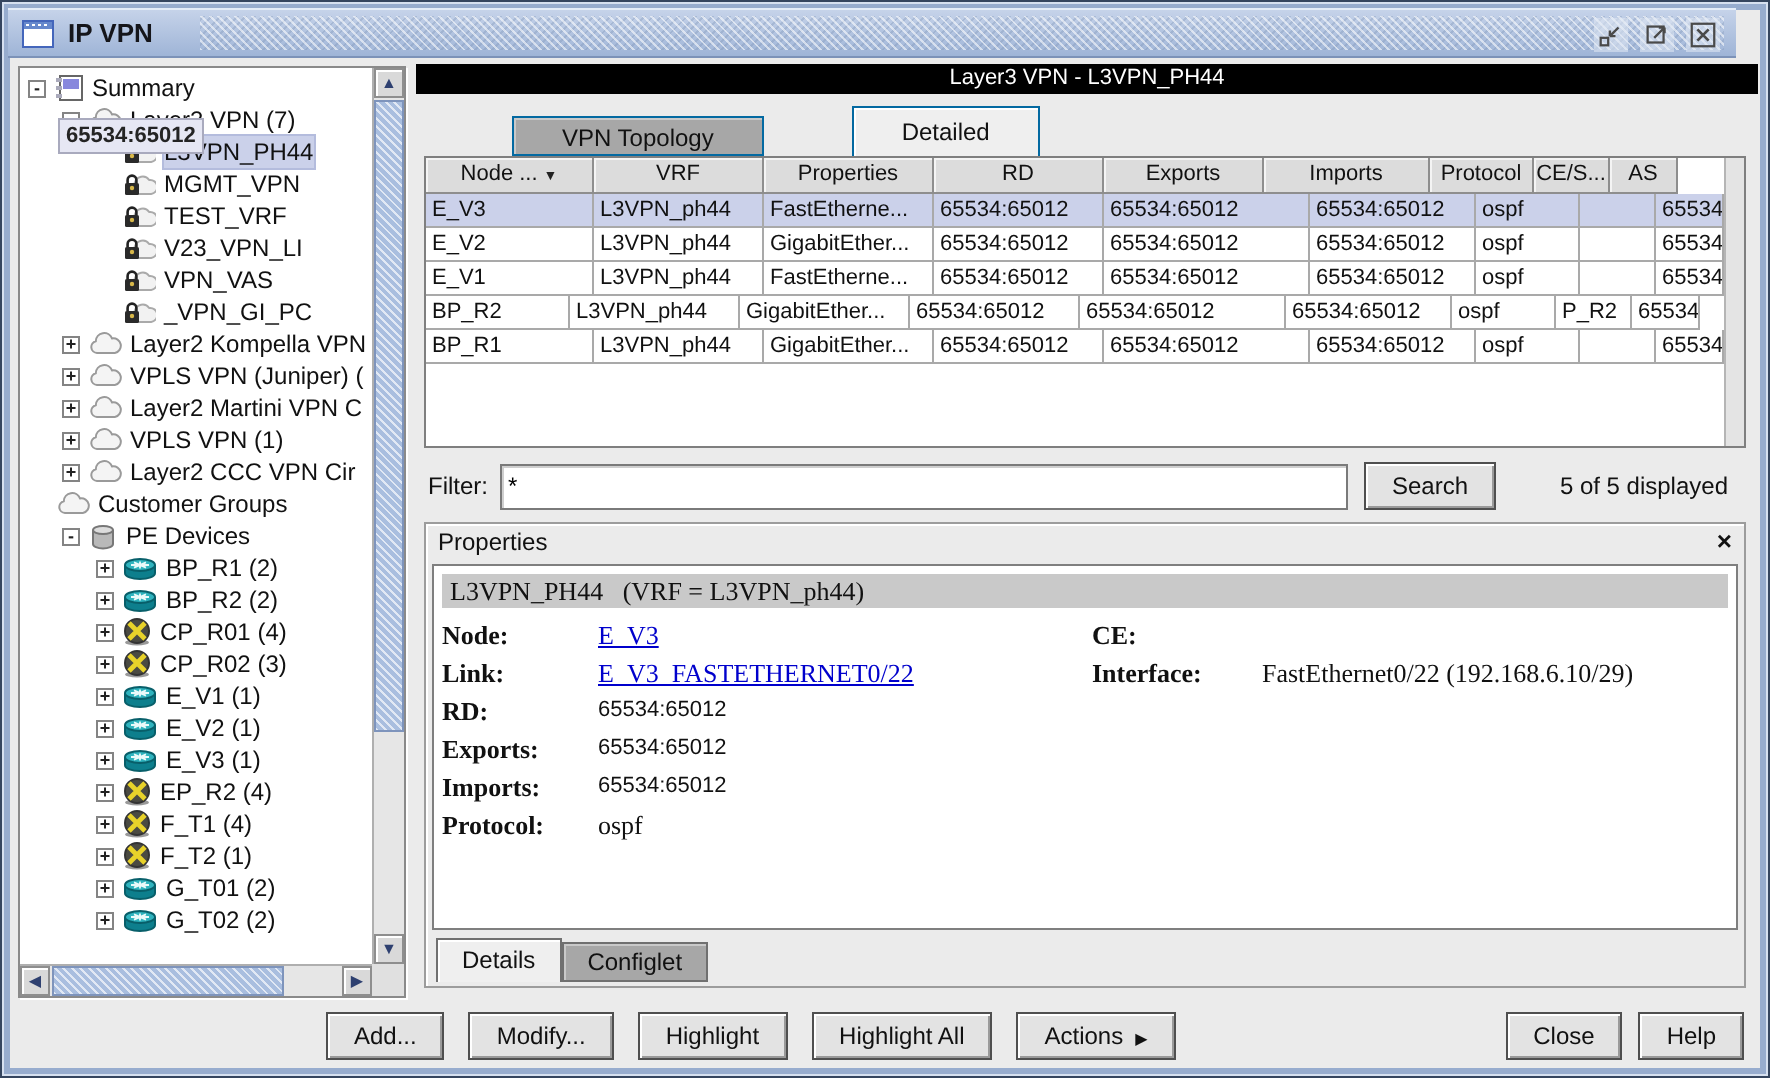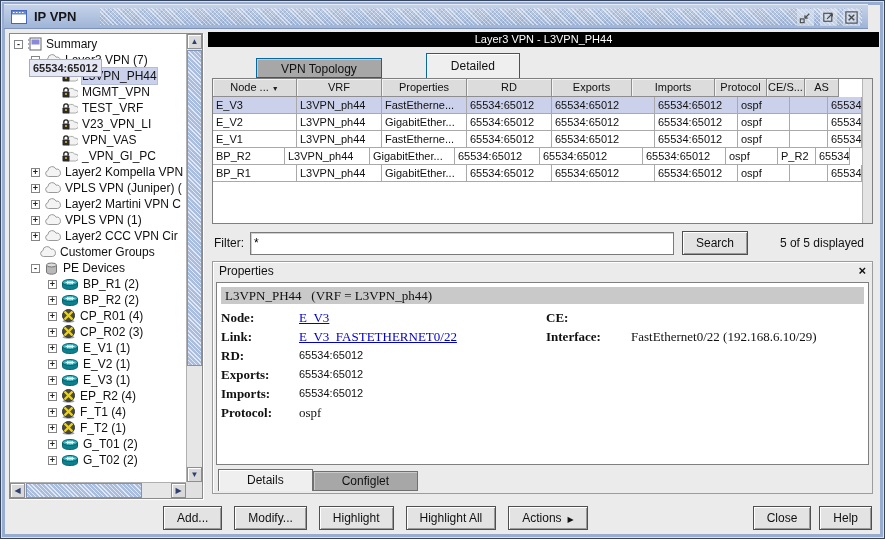--- a/index.html
+++ b/index.html
@@ -87,21 +87,21 @@
     font-family:"Liberation Serif","DejaVu Serif",serif;font-size:13px;white-space:pre;}
   .props-grid{margin-top:4px;}
   .prop-row{display:flex;height:19px;line-height:19px;font-family:"Liberation Serif","DejaVu Serif",serif;font-size:13px;}
   .p-label{font-weight:bold;width:78px;flex:0 0 78px;}
   .p-val{width:247px;flex:0 0 247px;overflow:hidden;white-space:nowrap;}
   .p-label.r{width:85px;flex:0 0 85px;}
   .p-val.r{flex:1 1 auto;width:auto;}
   .p-val.small{font-family:"Liberation Sans","DejaVu Sans",sans-serif;font-size:11px;}
   .p-val a{color:#0000CC;text-decoration:underline;}
   .bottom-tabs{position:absolute;left:5px;bottom:2px;display:flex;align-items:flex-end;}
-  .btab{padding:0 28px;border:1px solid #707070;font-size:12px;}
+  .btab{padding:0 12px;border:1px solid #707070;font-size:12px;}
   .btab.active{background:#EFEFEF;height:22px;line-height:21px;border-bottom:none;box-shadow:inset 1px 1px 0 #fff;z-index:2;}
   .btab.inactive{background:#A7A7A7;height:20px;line-height:19px;box-shadow:inset 1px 1px 0 #C9C9C9;}
   
   .footer{position:absolute;left:4px;top:501px;width:877px;height:31px;display:flex;align-items:center;}
   .footer .lgroup{display:flex;gap:12px;margin-left:158px;}
   .footer .rgroup{display:flex;gap:8px;margin-left:auto;margin-right:10px;}
   .menu-arrow{font-size:8px;margin-left:6px;}
 </style>
 </head>
 <body>
@@ -274,21 +274,21 @@
         </div>
         <div class="tree-row" style="padding-left: 21px;">
           <span class="toggle">+</span>
           <span class="tree-icon">
             <svg width="17" height="12" viewBox="0 0 17 12">
               <path d="M4.5 10.5 a3 3 0 0 1 -.6-5.9 A4.2 4.2 0 0 1 12 3.2 a3.1 3.1 0 0 1 1.4 7.3z" fill="#f4f4f4" stroke="#9a9a9a"></path>
             </svg>
           </span>
           <span class="tree-label">Layer2 CCC VPN Cir</span>
         </div>
-        <div class="tree-row" style="padding-left: 16px;">
+        <div class="tree-row" style="padding-left: 5px;">
           <span class="toggle-sp"></span>
           <span class="tree-icon">
             <svg width="17" height="12" viewBox="0 0 17 12">
               <path d="M4.5 10.5 a3 3 0 0 1 -.6-5.9 A4.2 4.2 0 0 1 12 3.2 a3.1 3.1 0 0 1 1.4 7.3z" fill="#f4f4f4" stroke="#9a9a9a"></path>
             </svg>
           </span>
           <span class="tree-label">Customer Groups</span>
         </div>
         <div class="tree-row" style="padding-left: 21px;">
           <span class="toggle">-</span>

